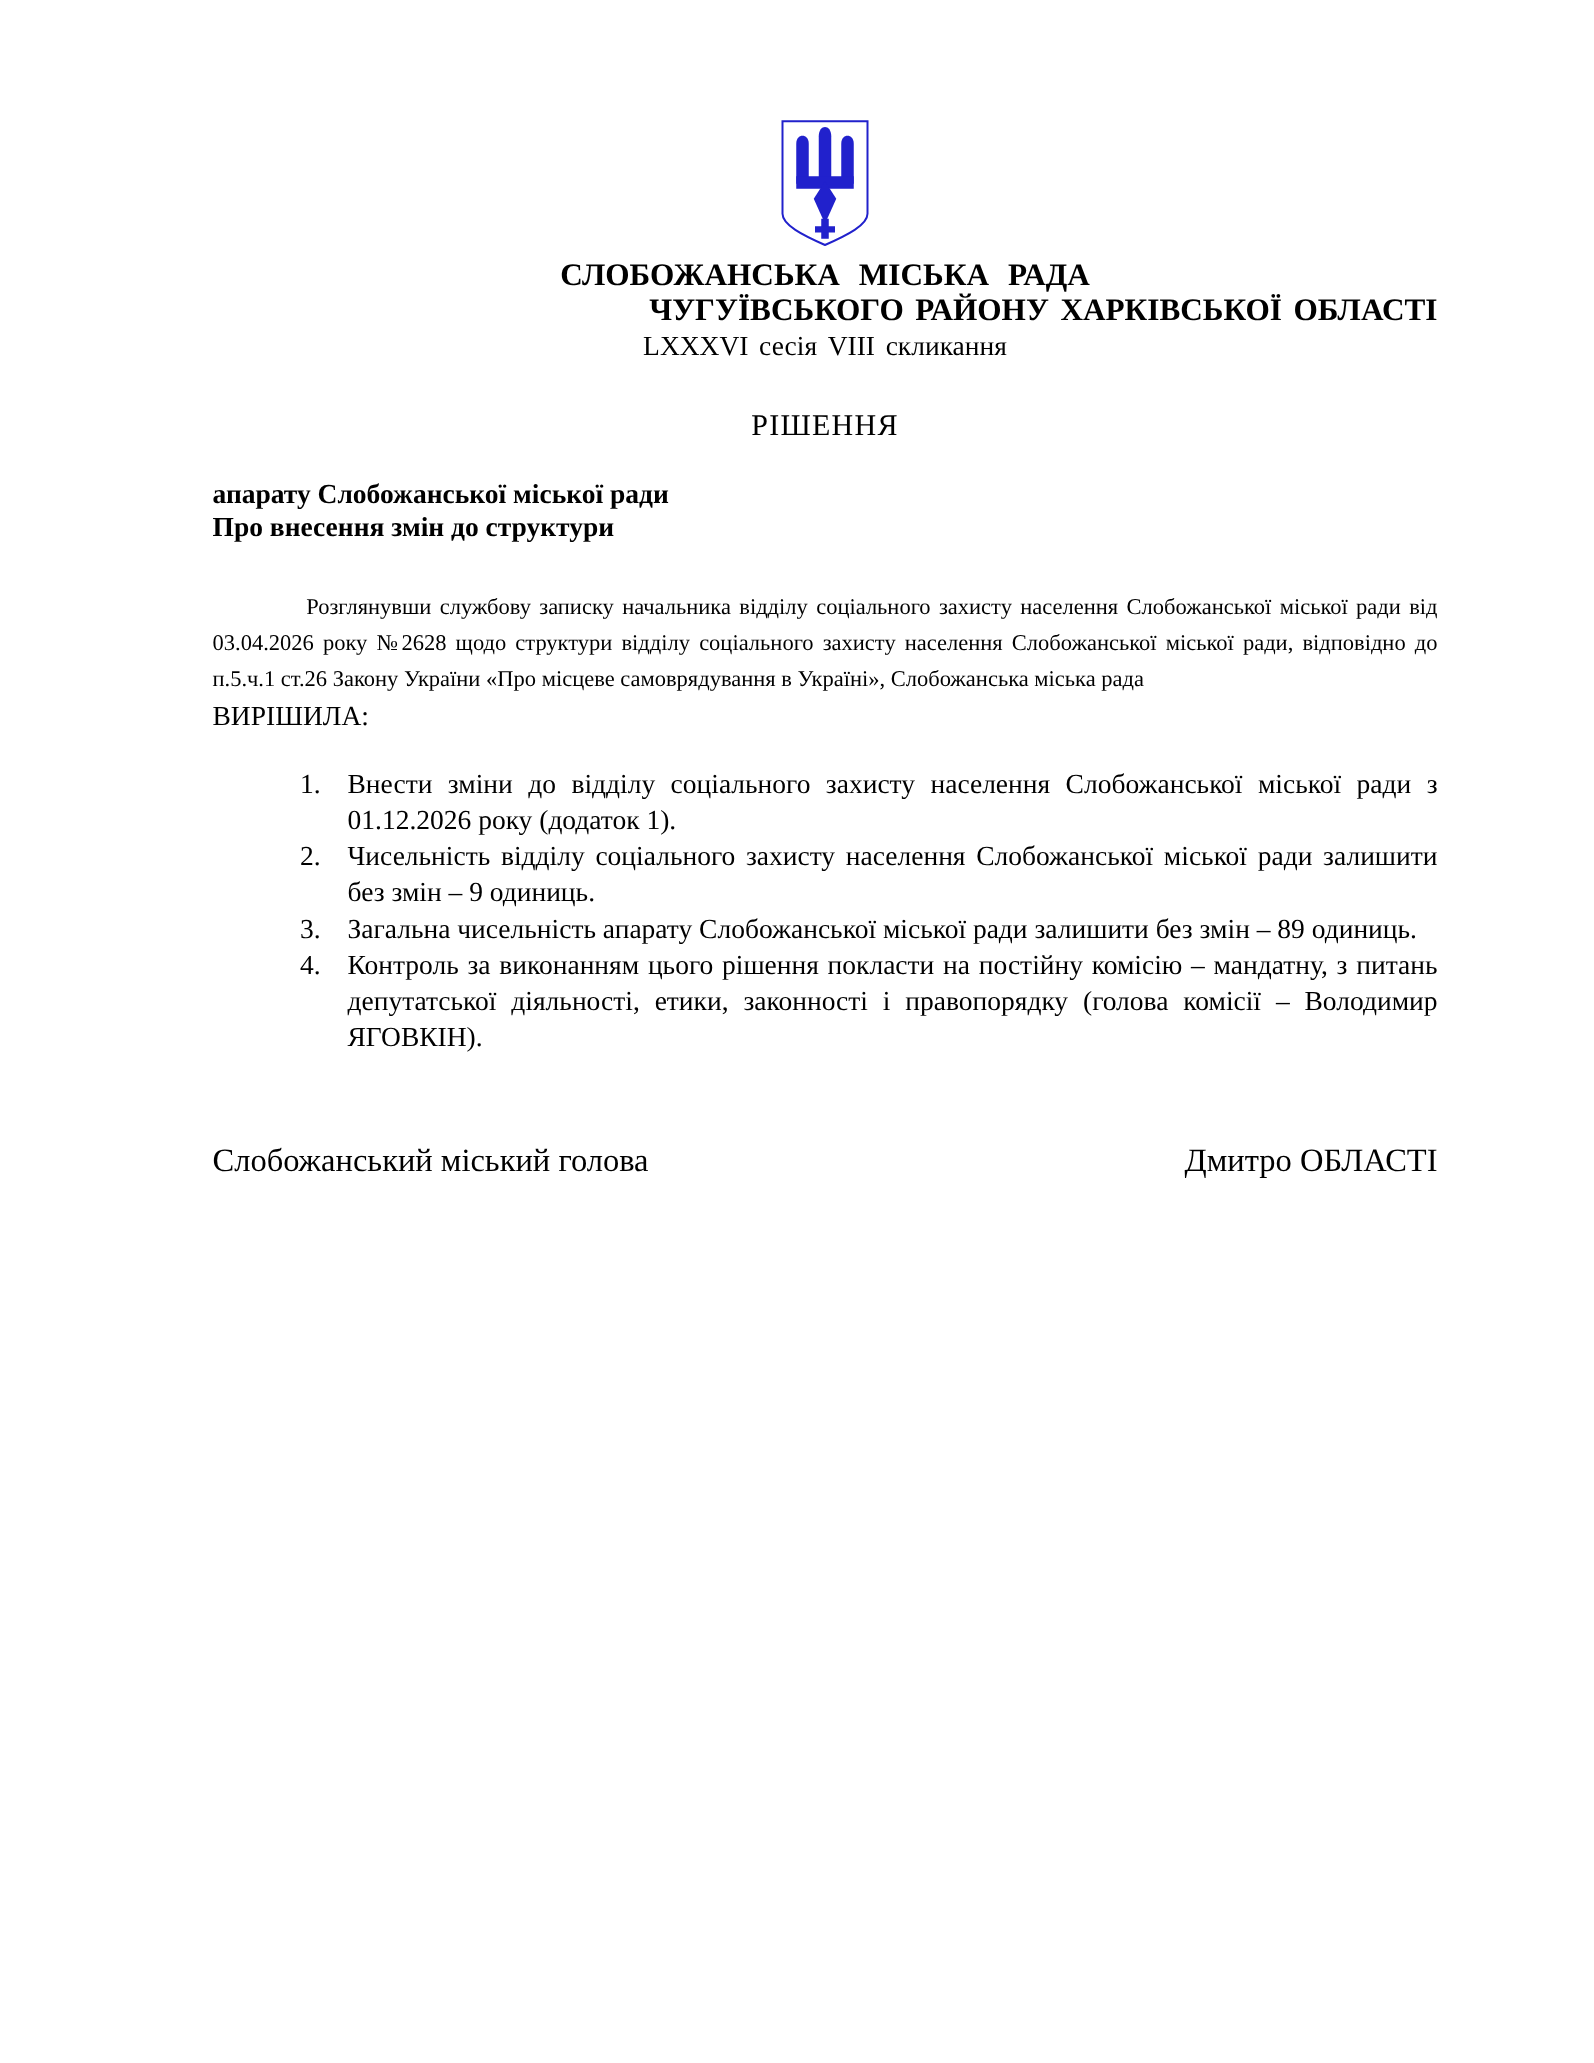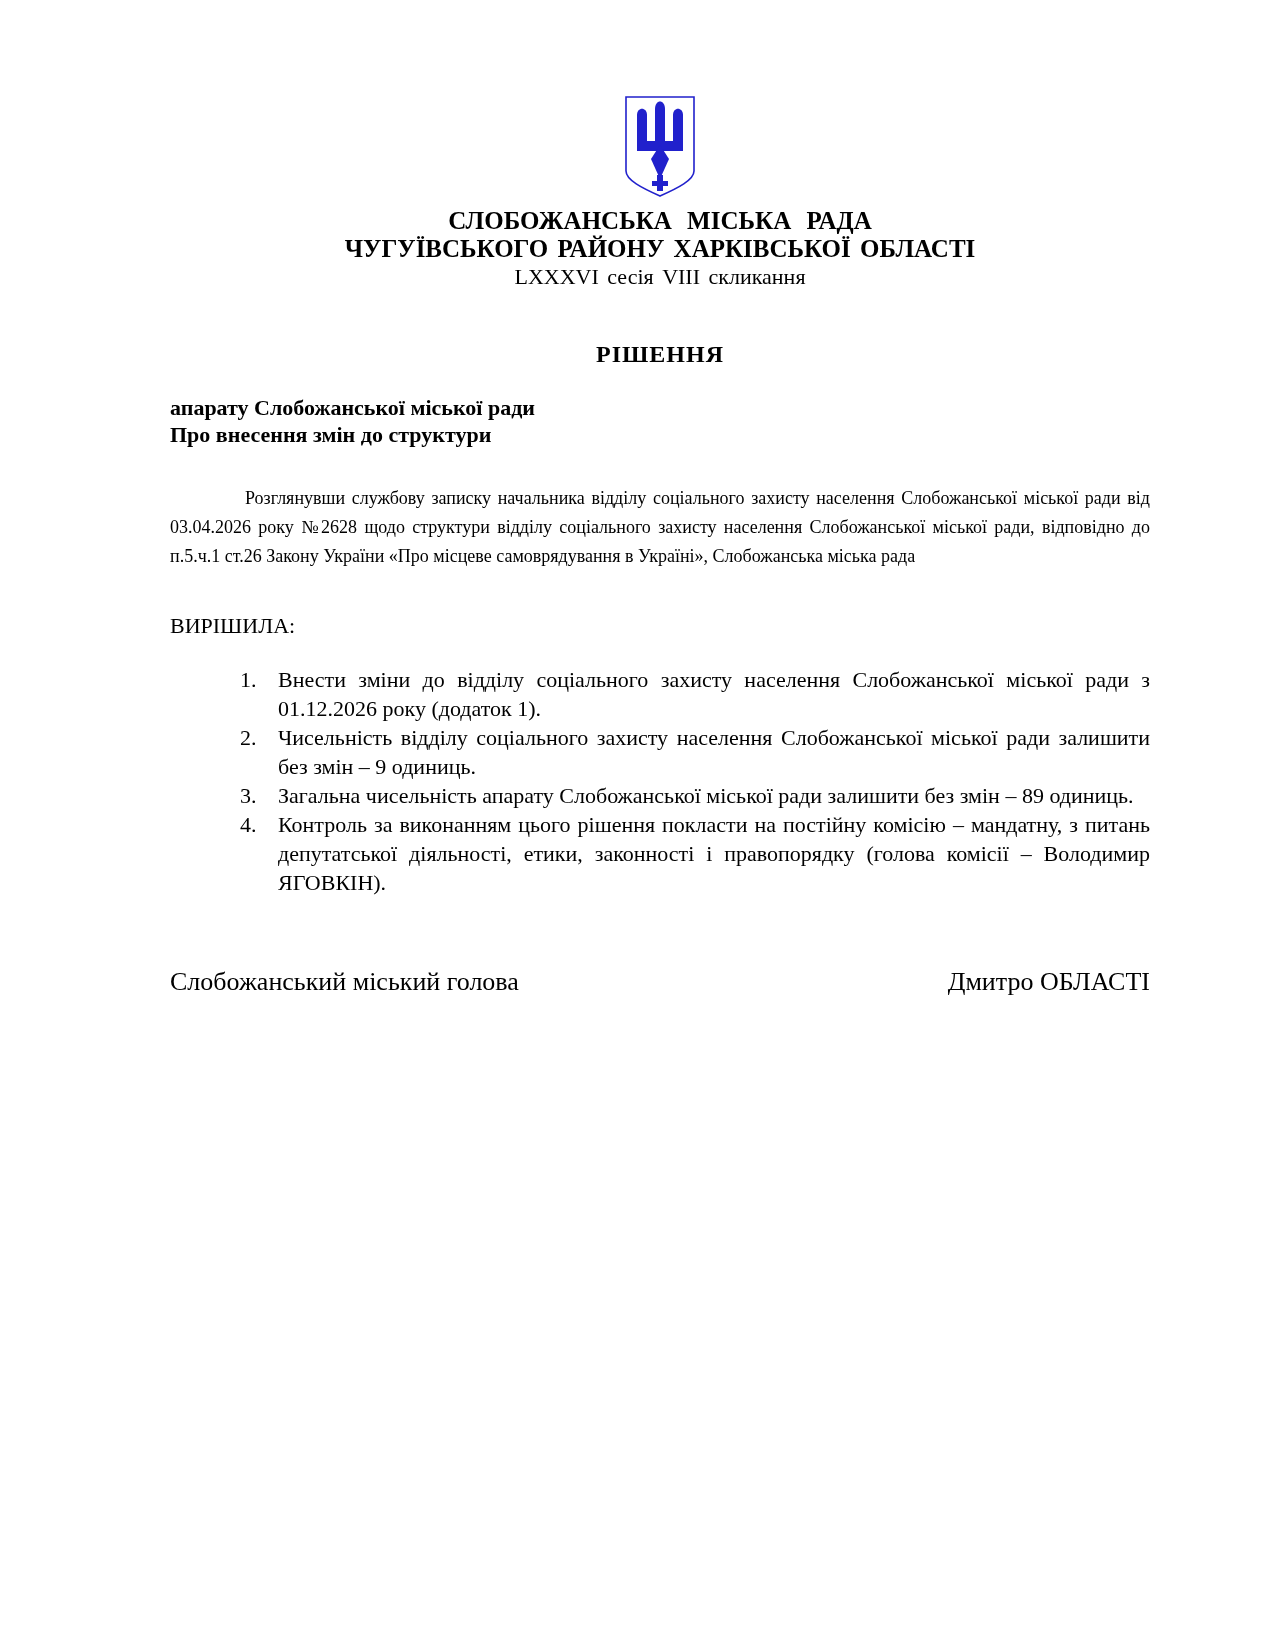--- a/index.html
+++ b/index.html
@@ -12,33 +12,33 @@
     font-family: "Liberation Serif", serif;
   }
   .page { position: relative; width: 1275px; height: 1650px; background: #ffffff; }
   .content { display: flow-root; margin: 0 125px 0 170px;  }
 
   .emblem { width: 72px; height: 104px; margin: 95px auto 0; display: block; }
   .emblem path, .emblem rect, .emblem polygon { fill: var(--emblem-color, #2121cc); }
   .emblem .shield { fill: none; stroke: var(--emblem-color, #2121cc); stroke-width: 1.6; }
 
   .hdr1 { margin-top: 8px;  text-align: center; font-weight: bold; font-size: 25px; line-height: 28px; word-spacing: 9px; }
-  .hdr2 { margin-top: 0;    text-align: center; font-weight: bold; font-size: 25px; line-height: 28px; word-spacing: 3px; }
+  .hdr2 { margin-top: 0;    text-align: right; font-weight: bold; font-size: 25px; line-height: 28px; word-spacing: 3px; }
   .hdr3 { margin-top: 0;    text-align: center; font-size: 22px; line-height: 27px; word-spacing: 3px; }
 
-  .doc-title { margin-top: 51px; text-align: center; font-weight: bold; font-size: 24px; letter-spacing: 1px; }
+  .doc-title { margin-top: 38px; text-align: center; font-weight: normal; font-size: 24px; letter-spacing: 1px; }
 
   .meta-row { margin-top: 31px; display: flex; justify-content: space-between; align-items: baseline; font-weight: bold; font-size: 22px; }
   .meta-num { margin-right: 45px; }
 
   .subject { margin-top: 26px; font-weight: bold; font-size: 22px; line-height: 27px; }
 
   .preamble { margin-top: 36px; font-size: 18px; line-height: 29px; text-align: justify; text-indent: 75px; }
 
-  .resolved { margin-top: 40px; font-size: 22px; line-height: 29px; }
+  .resolved { font-size: 22px; line-height: 29px; }
 
   .list { margin-top: 25px; }
   .item { position: relative; padding-left: 108px; font-size: 22px; line-height: 29px; text-align: justify; }
   .item .num { position: absolute; left: 70px; top: 0; }
 
   .signature { margin-top: 70px; display: flex; justify-content: space-between; align-items: baseline; font-size: 26px; }
 </style>
 </head>
 <body>
 

